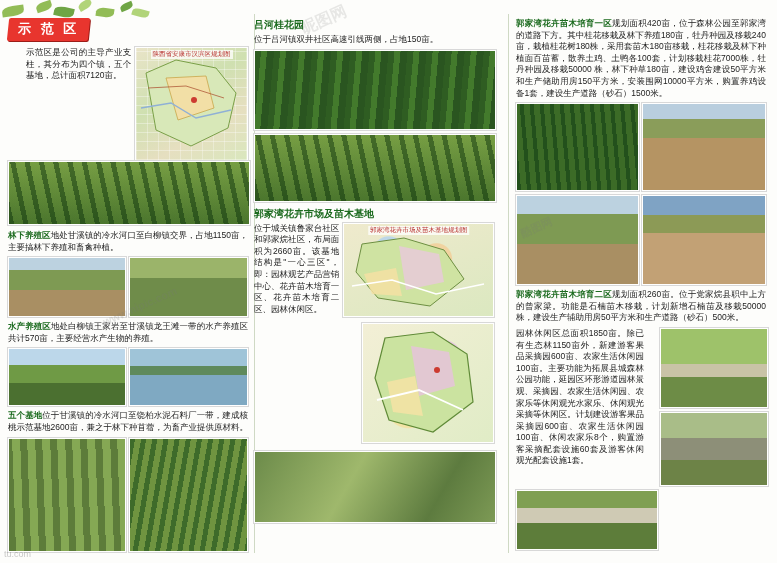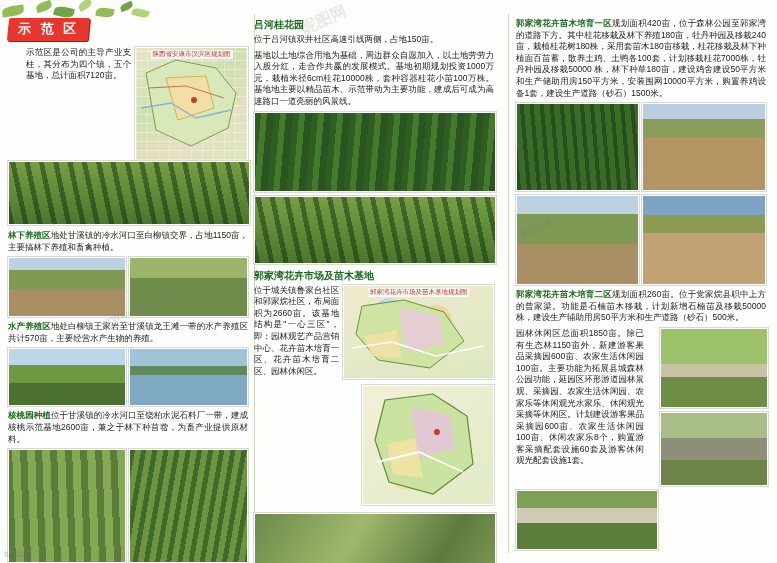--- a/index.html
+++ b/index.html
@@ -187,33 +187,32 @@
       <div class="photo ph-ducks" style="width:119px;height:58px;"></div>
     </div>
 
     <p class="para"><span class="lead">水产养殖区</span><span>地处白柳镇王家岩至甘溪镇龙王滩一带的水产养殖区共计570亩，主要经营水产生物的养殖。</span></p>
 
     <div class="row">
       <div class="photo ph-hill" style="width:118px;height:56px;"></div>
       <div class="photo ph-water" style="width:119px;height:56px;"></div>
     </div>
 
-    <p class="para"><span class="lead">核桃园种植</span><span>位于甘溪镇的冷水河口至饶柏水泥石料厂一带，建成核桃示范基地2600亩，兼之于林下种苜蓿，为畜产业提供原材料。</span></p>
+    <p class="para"><span class="lead">五个基地</span><span>位于甘溪镇的冷水河口至饶柏水泥石料厂一带，建成核桃示范基地2600亩，兼之于林下种苜蓿，为畜产业提供原材料。</span></p>
 
     <div class="row">
       <div class="photo ph-peach" style="width:118px;height:112px;"></div>
       <div class="photo ph-nursery" style="width:119px;height:112px;"></div>
     </div>
   </div>
 
   <div class="col col2">
 
     <div class="sect-title">吕河桂花园</div>
     <p class="para">位于吕河镇双井社区高速引线两侧，占地150亩。</p>
-    <p class="para">基地以土地综合用地为基础，周边群众自愿加入，以土地劳劳力入股分红，走合作共赢的发展模式。基地初期规划投资1000万元，栽植米径6cm桂花10000株，套种容器桂花小苗100万株。基地地主要以精品苗木、示范带动为主要功能，建成后可成为高速路口一道亮丽的风景线。</p>
 
     <div class="photo ph-trees" style="width:240px;height:78px;margin-bottom:4px;"></div>
     <div class="photo ph-orchard" style="width:240px;height:66px;margin-bottom:5px;"></div>
 
     <div class="sect-title">郭家湾花卉市场及苗木基地</div>
 
     <div style="display:flex;gap:4px;">
       <div style="width:86px;">
         <p class="para">位于城关镇鲁家台社区和郭家烷社区，布局面积为2660亩。该基地结构是"一心三区"，即：园林观艺产品营销中心、花卉苗木培育一区、花卉苗木培育二区、园林休闲区。</p>
       </div>

